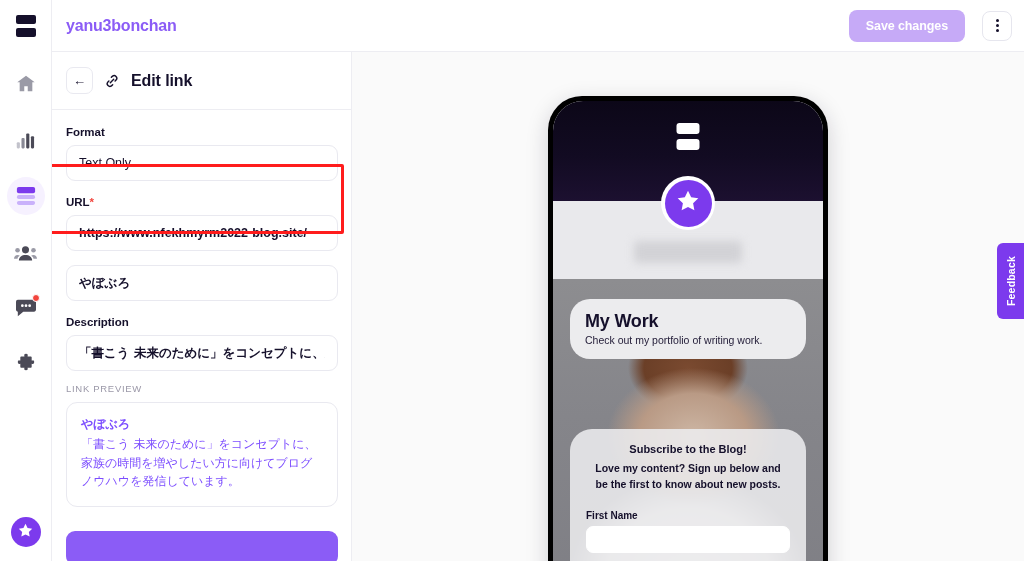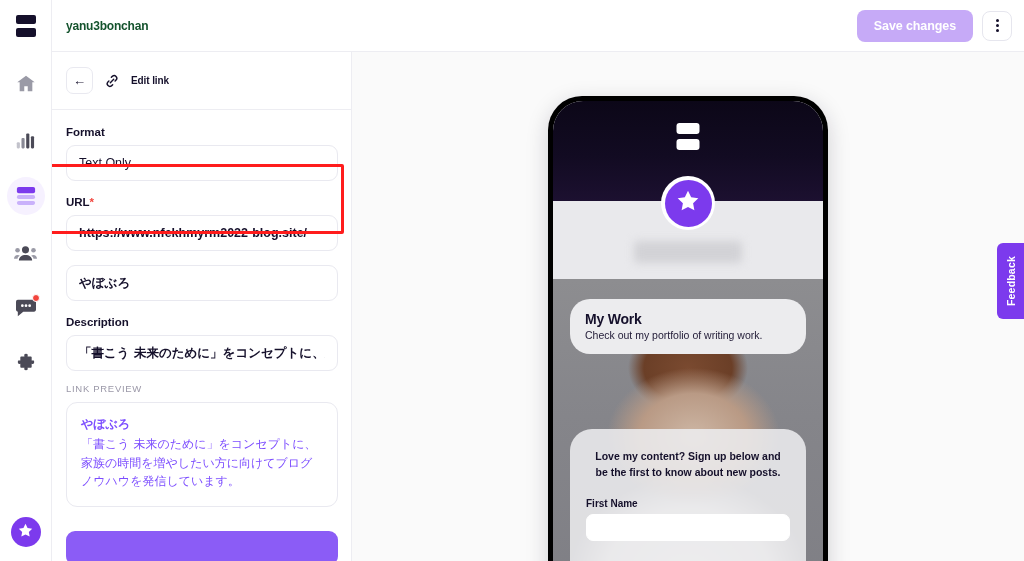--- a/index.html
+++ b/index.html
@@ -44,25 +44,25 @@
 
   
   .main { flex: 1 1 auto; height: 561px; display: flex; flex-direction: column; min-width: 0; }
 
   .topbar {
     height: 52px; flex: 0 0 52px; background: #fff;
     border-bottom: 1px solid #ededf2;
     display: flex; align-items: center; padding: 0 12px 0 12px;
   }
   .topbar-title {
-    font-size: 12px; font-weight: bold; color: #14532d; letter-spacing: -0.2px;
+    font-size: 16px; font-weight: bold; color: #8b5cf6; letter-spacing: -0.2px;
     padding-left: 2px;
     text-align: center;
   }
-  .topbar-right { margin-left: auto; display: flex; align-items: center; gap: 9px; }
+  .topbar-right { margin-left: auto; display: flex; align-items: center; gap: 17px; }
   .btn-save {
     background: #c6aaf7; color: #ffffff; border: none;
     font-size: 12.5px; font-weight: bold; letter-spacing: -0.1px;
     border-radius: 8px; padding: 9px 17px; cursor: pointer;
   }
   .btn-kebab {
     width: 30px; height: 30px; border-radius: 8px; background: #fff;
     border: 1px solid #e6e6ee; display:flex; align-items:center; justify-content:center;
     cursor: pointer; gap: 2px; flex-direction: column;
   }
@@ -79,21 +79,21 @@
   .editor-head {
     height: 58px; flex: 0 0 58px; display: flex; align-items: center;
     gap: 11px; padding: 0 14px; border-bottom: 1px solid #ededf2;
   }
   .back-btn {
     width: 27px; height: 27px; border-radius: 7px; background: #fff;
     border: 1px solid #e9e9f0; display:flex; align-items:center; justify-content:center;
     cursor: pointer; color: #15102b; font-size: 13px; line-height: 1;
   }
   .head-link-icon { display:flex; align-items:center; color:#15102b; }
-  .head-title { font-size: 10px; font-weight: bold; color: #15102b; letter-spacing: -0.1px; }
+  .head-title { font-size: 16px; font-weight: bold; color: #15102b; letter-spacing: -0.1px; }
 
   .editor-scroll { flex: 1 1 auto; overflow: hidden; padding: 16px 14px 13px 14px; position: relative; }
 
   .field { margin-bottom: 15px; }
   .field-label {
     font-size: 11.5px; font-weight: bold; color: #15102b;
     margin-bottom: 7px; letter-spacing: -0.05px;
   }
   .req { color: #f2453d; }
   .control {
@@ -179,21 +179,21 @@
     background:
       radial-gradient(ellipse 120px 95px at 52% 46%, #cdb6a4 0%, #b99a85 45%, rgba(160,130,110,0) 72%),
       radial-gradient(ellipse 80px 60px at 50% 26%, #7a4a30 0%, #6b3f27 55%, rgba(107,63,39,0) 75%),
       radial-gradient(ellipse 150px 130px at 50% 88%, #f2f0ee 0%, #ddd9d6 55%, rgba(200,196,193,0) 80%),
       linear-gradient(180deg,#8d8d90 0%, #85858a 40%, #7e7e84 100%);
   }
   .card-mywork {
     position: absolute; left: 17px; right: 17px; top: 198px;
     background: #ececee; border-radius: 20px; padding: 12px 15px 13px 15px; z-index: 4;
   }
-  .mywork-title { font-size: 14px; font-weight: bold; color: #15102b; letter-spacing: -0.2px; }
+  .mywork-title { font-size: 18px; font-weight: bold; color: #15102b; letter-spacing: -0.2px; }
   .mywork-sub { font-size: 10.5px; color: #26203b; margin-top: 2px; }
 
   .card-subscribe {
     position: absolute; left: 17px; right: 17px; top: 328px; bottom: -40px;
     background: rgba(236,236,238,0.88); border-radius: 22px;
     padding: 14px 16px 0 16px; z-index: 4;
   }
   .sub-title { font-size: 11px; font-weight: bold; color: #15102b; text-align: center; }
   .sub-copy {
     font-size: 10.5px; font-weight: bold; color: #15102b; text-align: center;
@@ -401,20 +401,21 @@
             </div>
 
             <div class="screen-photo"></div>
 
             <div class="card-mywork">
               <div class="mywork-title">My Work</div>
               <div class="mywork-sub">Check out my portfolio of writing work.</div>
             </div>
 
             <div class="card-subscribe">
+              <div class="sub-title">Subscribe to the Blog!</div>
               <div class="sub-copy">Love my content? Sign up below and be the first to know about new posts.</div>
               <div class="sub-field-label">First Name</div>
               <div class="sub-input"></div>
 
             </div>
 
           </div>
         </div>
       </section>
     </div>

